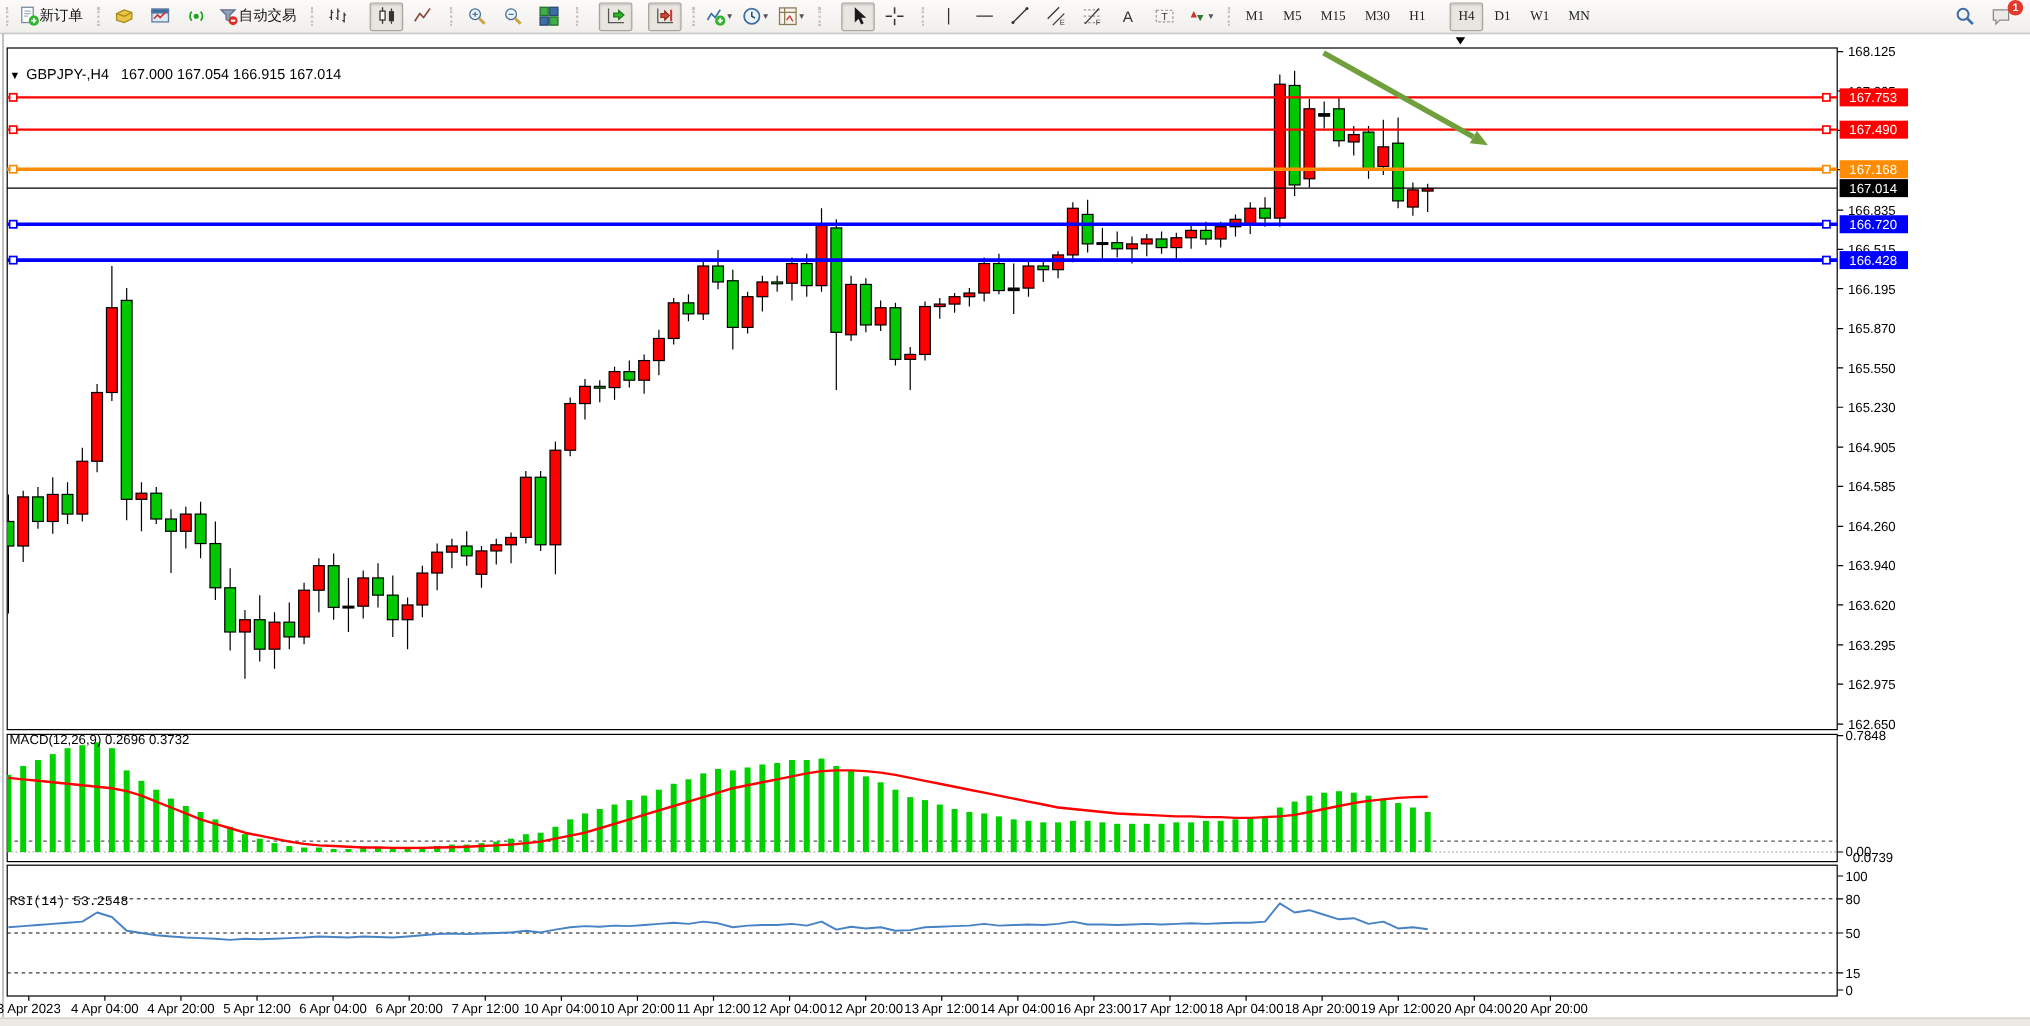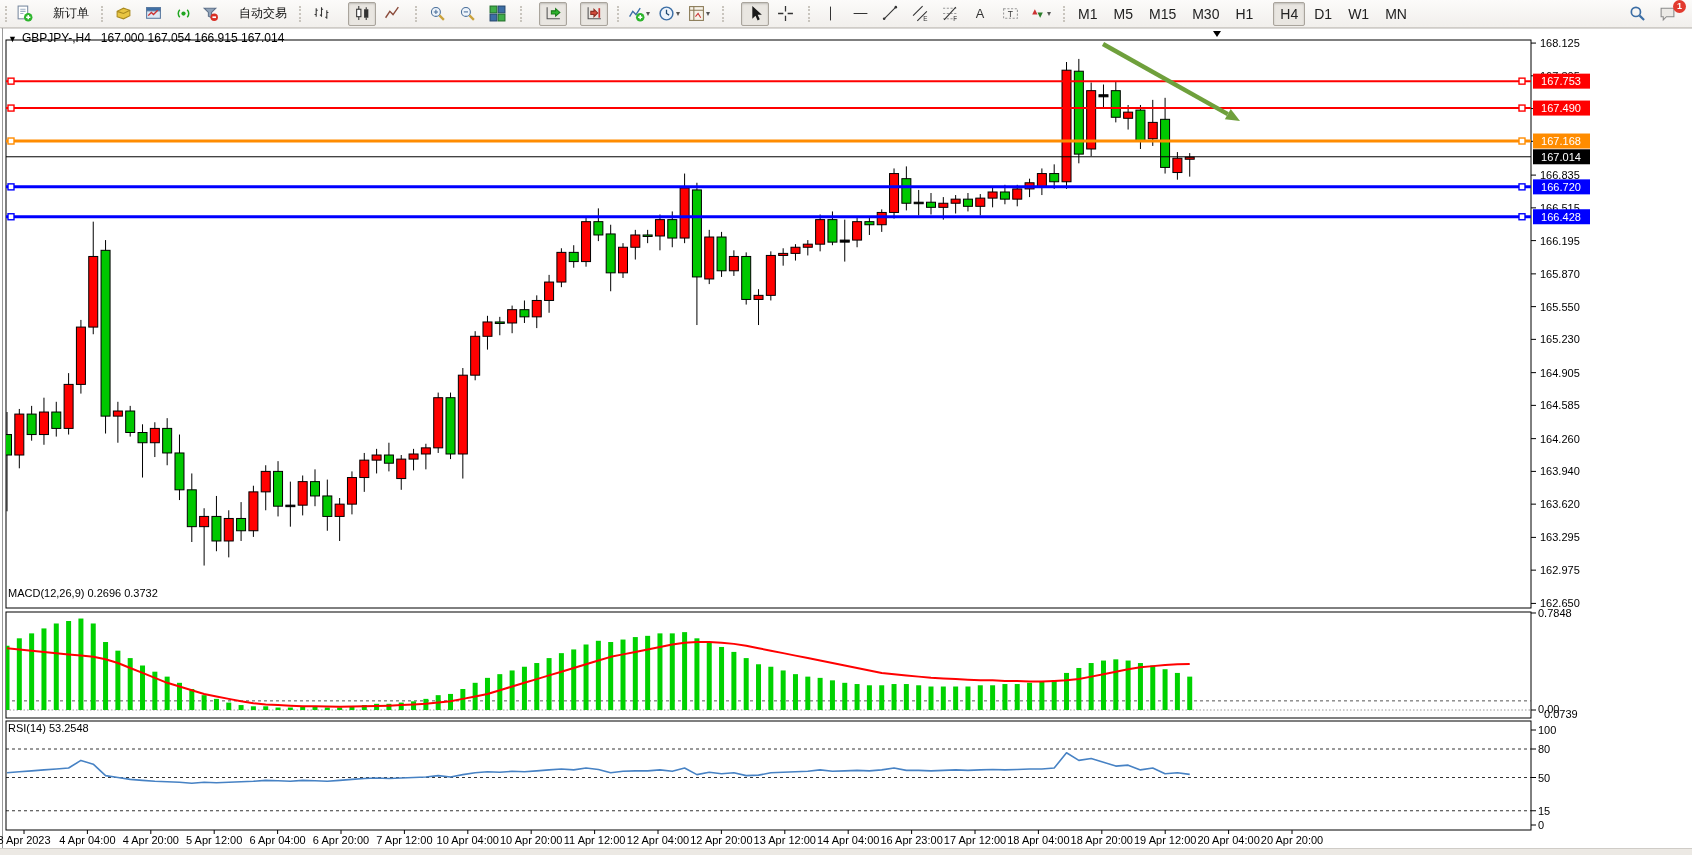--- a/index.html
+++ b/index.html
@@ -9,33 +9,33 @@
   .toolbar{position:absolute;left:0;top:0;width:1692px;height:28px;
            background:linear-gradient(#fcfbfa,#f1efec);border-bottom:1px solid #cfccc7;
            display:flex;align-items:center;box-sizing:border-box;}
   .tb-group{display:flex;align-items:center;padding:0 3px;height:100%;}
   .tb-group::before{content:"";width:0;height:16px;border-left:2px dotted #c9c5be;margin:0 5px 0 2px;}
   .tb-btn{height:22px;min-width:22px;display:flex;align-items:center;justify-content:center;
           border:1px solid transparent;border-radius:2px;margin:0 1px;padding:0 2px;cursor:default;position:relative;}
   .tb-btn.pressed{background:#e9e6e1;border-color:#a9a49c;box-shadow:inset 0 1px 2px rgba(0,0,0,.18);margin-left:12px;}
   .tb-btn .icon{display:block;width:17px;height:17px;}
   .tb-btn .icon svg{width:17px;height:17px;display:block;}
-  .tb-label{font-size:12px;margin-left:20px;color:#111;white-space:nowrap;}
-  .tf{font-size:14px;color:#222;padding:0 4px;}
+  .tb-label{font-size:12px;margin-left:0;color:#111;white-space:nowrap;}
+  .tf{font-size:11px;color:#222;padding:0 4px;font-family:Liberation Serif, serif;}
   .dd{font-size:8px;color:#555;margin-left:1px;}
   .tb-right{margin-left:auto;display:flex;align-items:center;padding-right:10px;}
   .badge{position:absolute;top:-3px;right:-6px;background:#e23a2e;color:#fff;border-radius:50%;
          width:13px;height:13px;font-size:9px;line-height:13px;text-align:center;font-weight:bold;}
   
-  .overlay{position:absolute;pointer-events:none;color:#000;font-size:11px;white-space:nowrap;}
+  .overlay{position:absolute;pointer-events:none;color:#000;font-size:11px;white-space:nowrap;margin-top:24px;}
   .chart-title{left:8px;top:31px;font-size: 12px;}
   .chart-title .menu{font-size:9px;margin-right:5px;}
   .chart-title .sym{margin-right:10px;}
   .macd-title{left:8px;top:587px;}
-  .rsi-title{left:8px;top:722px;}
+  .rsi-title{left:8px;top:722px;font-family:Liberation Mono, monospace;}
   .statusbar{position:absolute;left:0;top:848px;width:1692px;height:7px;background:#ece9e4;border-top:1px solid #cfccc7;}
   svg.chartsvg{position:absolute;left:0;top:0;}
   svg text{font-family:"Liberation Sans",sans-serif;}
 </style>
 </head>
 <body>
 
 <div class="stage">
   <div class="toolbar">
       <div class="tb-group">

